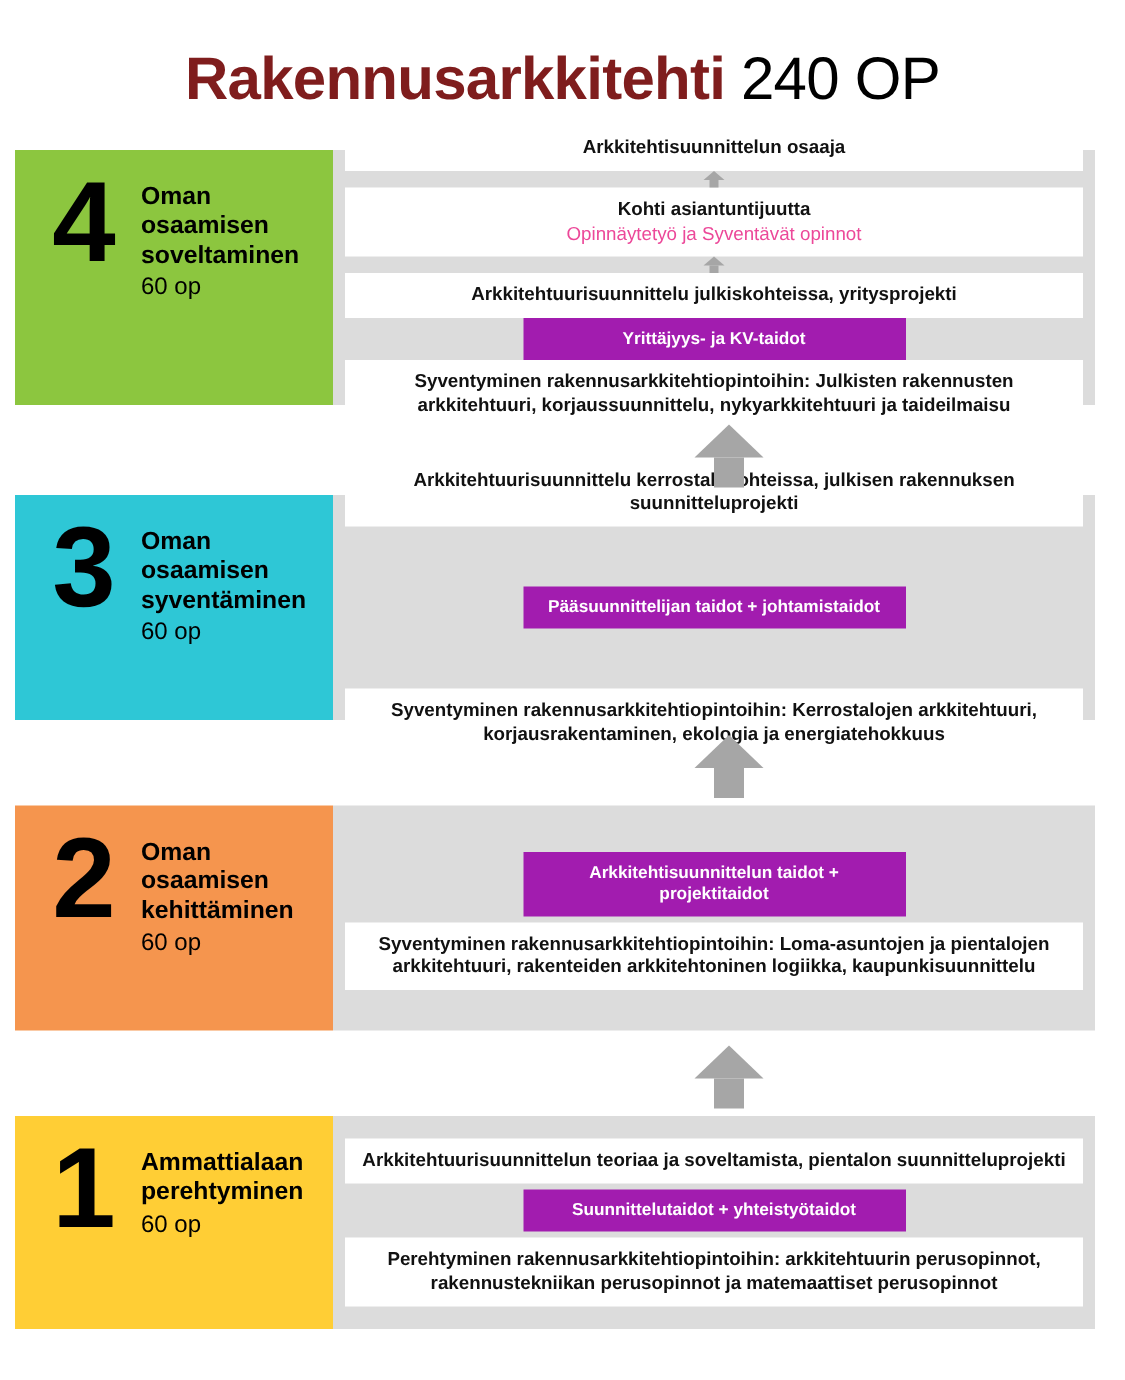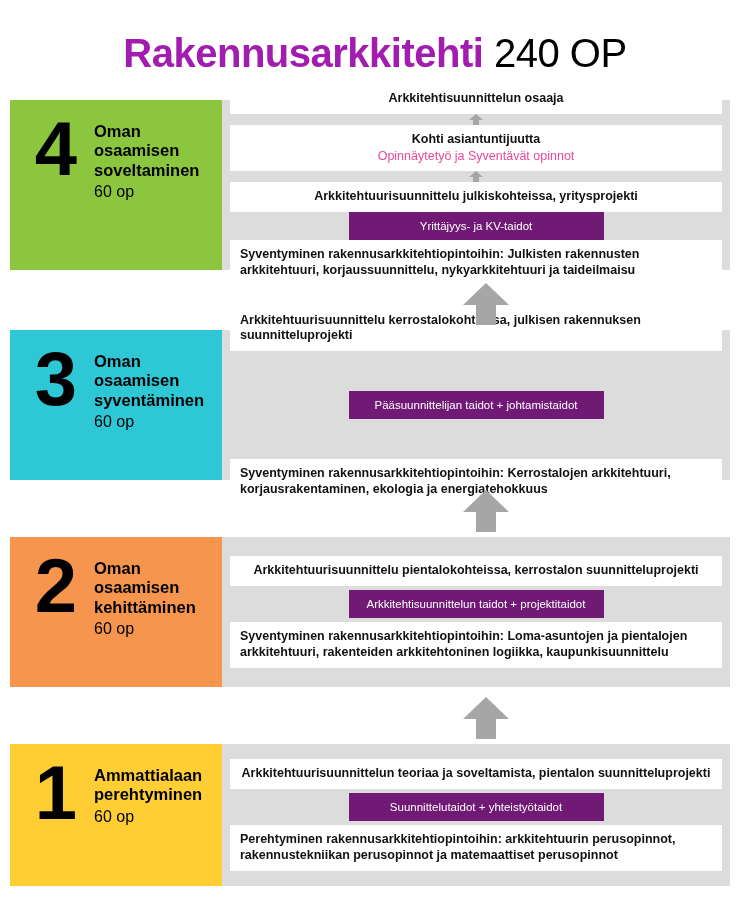--- a/index.html
+++ b/index.html
@@ -25,21 +25,21 @@
     box-sizing: border-box;
   }
   .title {
     font-size: 40px;
     line-height: 1.05;
     letter-spacing: -0.5px;
     white-space: nowrap;
   }
   .title .t-bold {
     font-weight: 700;
-    color: #a21caf;
+    color: #7f1d1d;
   }
   .title .t-light {
     font-weight: 400;
     color: #000000;
   }
 
   
   .levels {
     width: 750px;
   }
@@ -94,43 +94,43 @@
     background: #dcdcdc;
     padding: 8px 8px;
     box-sizing: border-box;
     display: flex;
     flex-direction: column;
     justify-content: center;
     gap: 0;
   }
   .box {
     background: #ffffff;
-    text-align: left;
+    text-align: center;
     font-size: 12.5px;
     font-weight: 700;
     line-height: 1.25;
     color: #111;
     padding: 7px 10px;
     box-sizing: border-box;
     display: flex;
     flex-direction: column;
     align-items: center;
     justify-content: center;
   }
   .box .sub {
     font-weight: 400;
     font-size: 12.5px;
     color: #ec4899;
     margin-top: 1px;
   }
   .box-pink {
-    background: #701a75;
+    background: #a21caf;
     color: #ffffff;
     font-size: 11.5px;
-    font-weight: 400;
+    font-weight: 700;
     width: 255px;
     align-self: center;
     padding: 7px 8px;
   }
 
   
   .gap {
     height: 11px;
     display: flex;
     align-items: center;
@@ -303,23 +303,20 @@
         <div class="stage-texts">
           <div class="stage-name">
             <div>Oman</div>
             <div>osaamisen</div>
             <div>kehittäminen</div>
           </div>
           <div class="stage-credits">60 op</div>
         </div>
       </div>
       <div class="content-panel" style="height: 150px;">
-        <div class="box">
-          <div>Arkkitehtuurisuunnittelu pientalokohteissa, kerrostalon suunnitteluprojekti</div>
-        </div>
         <div class="gap gap-plain"></div>
         <div class="box box-pink">
           <div>Arkkitehtisuunnittelun taidot + projektitaidot</div>
         </div>
         <div class="gap gap-plain"></div>
         <div class="box">
           <div>Syventyminen rakennusarkkitehtiopintoihin: Loma-asuntojen ja pientalojen arkkitehtuuri, rakenteiden arkkitehtoninen logiikka, kaupunkisuunnittelu</div>
         </div>
       </div>
     </div>

